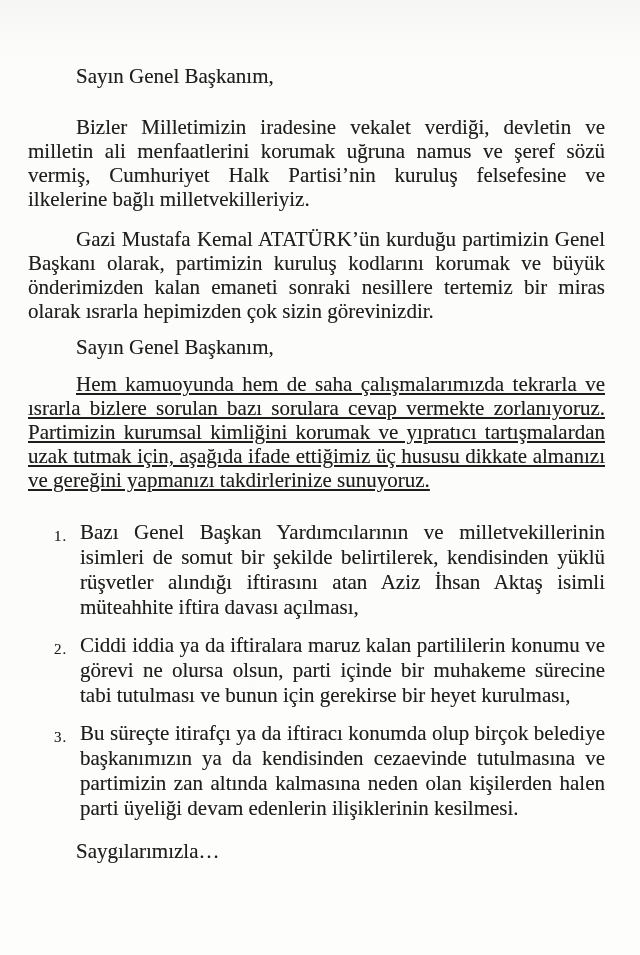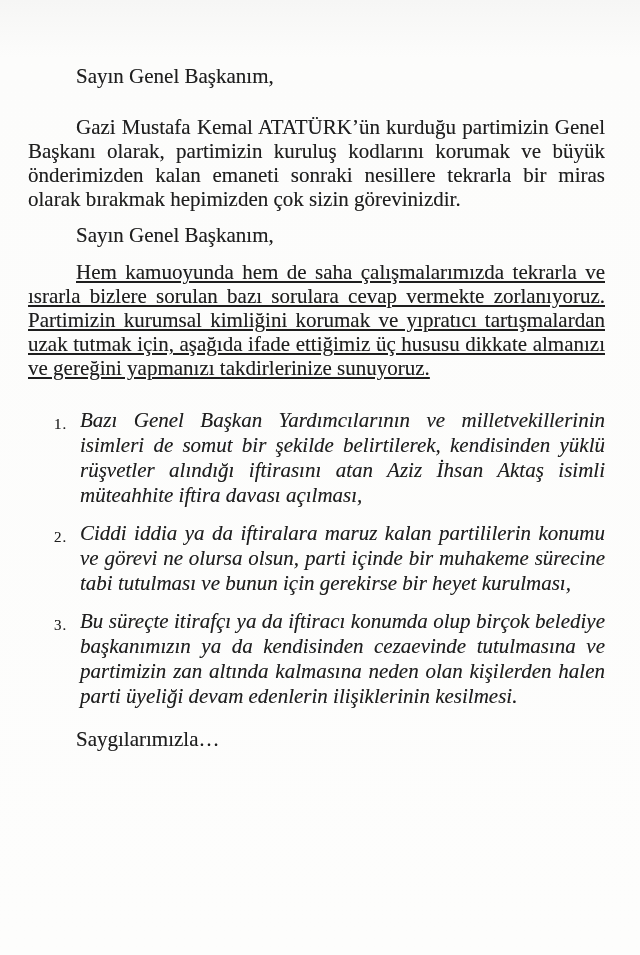--- a/index.html
+++ b/index.html
@@ -52,35 +52,35 @@
   .demand .num {
     position: absolute;
     left: -26px;
     top: 4px;
     font-size: 15px;
     letter-spacing: 1px;
   }
   .demand .item-text {
     display: block;
     text-align: justify;
-    font-style: italic;
   }
   .closing {
     margin: 0 0 0 48px;
   }
 </style>
 </head>
 <body>
 
 <div class="page">
 
   <p class="salutation first">Sayın Genel Başkanım,</p>
 
+  <p class="para p1">Bizler Milletimizin iradesine vekalet verdiği, devletin ve milletin ali menfaatlerini korumak uğruna namus ve şeref sözü vermiş, Cumhuriyet Halk Partisi’nin kuruluş felsefesine ve ilkelerine bağlı milletvekilleriyiz.</p>
 
-  <p class="para p2">Gazi Mustafa Kemal ATATÜRK’ün kurduğu partimizin Genel Başkanı olarak, partimizin kuruluş kodlarını korumak ve büyük önderimizden kalan emaneti sonraki nesillere tekrarla bir miras olarak bırakmak hepimizden çok sizin görevinizdir.</p>
+  <p class="para p2">Gazi Mustafa Kemal ATATÜRK’ün kurduğu partimizin Genel Başkanı olarak, partimizin kuruluş kodlarını korumak ve büyük önderimizden kalan emaneti sonraki nesillere tertemiz bir miras olarak ısrarla hepimizden çok sizin görevinizdir.</p>
 
   <p class="salutation second">Sayın Genel Başkanım,</p>
 
   <p class="para p3">Hem kamuoyunda hem de saha çalışmalarımızda tekrarla ve ısrarla bizlere sorulan bazı sorulara cevap vermekte zorlanıyoruz. Partimizin kurumsal kimliğini korumak ve yıpratıcı tartışmalardan uzak tutmak için, aşağıda ifade ettiğimiz üç hususu dikkate almanızı ve gereğini yapmanızı takdirlerinize sunuyoruz.</p>
 
   <ol class="demands">
     <li class="demand">
       <span class="num">1.</span>
       <span class="item-text">Bazı Genel Başkan Yardımcılarının ve milletvekillerinin isimleri de somut bir şekilde belirtilerek, kendisinden yüklü rüşvetler alındığı iftirasını atan Aziz İhsan Aktaş isimli müteahhite iftira davası açılması,</span>
     </li>

